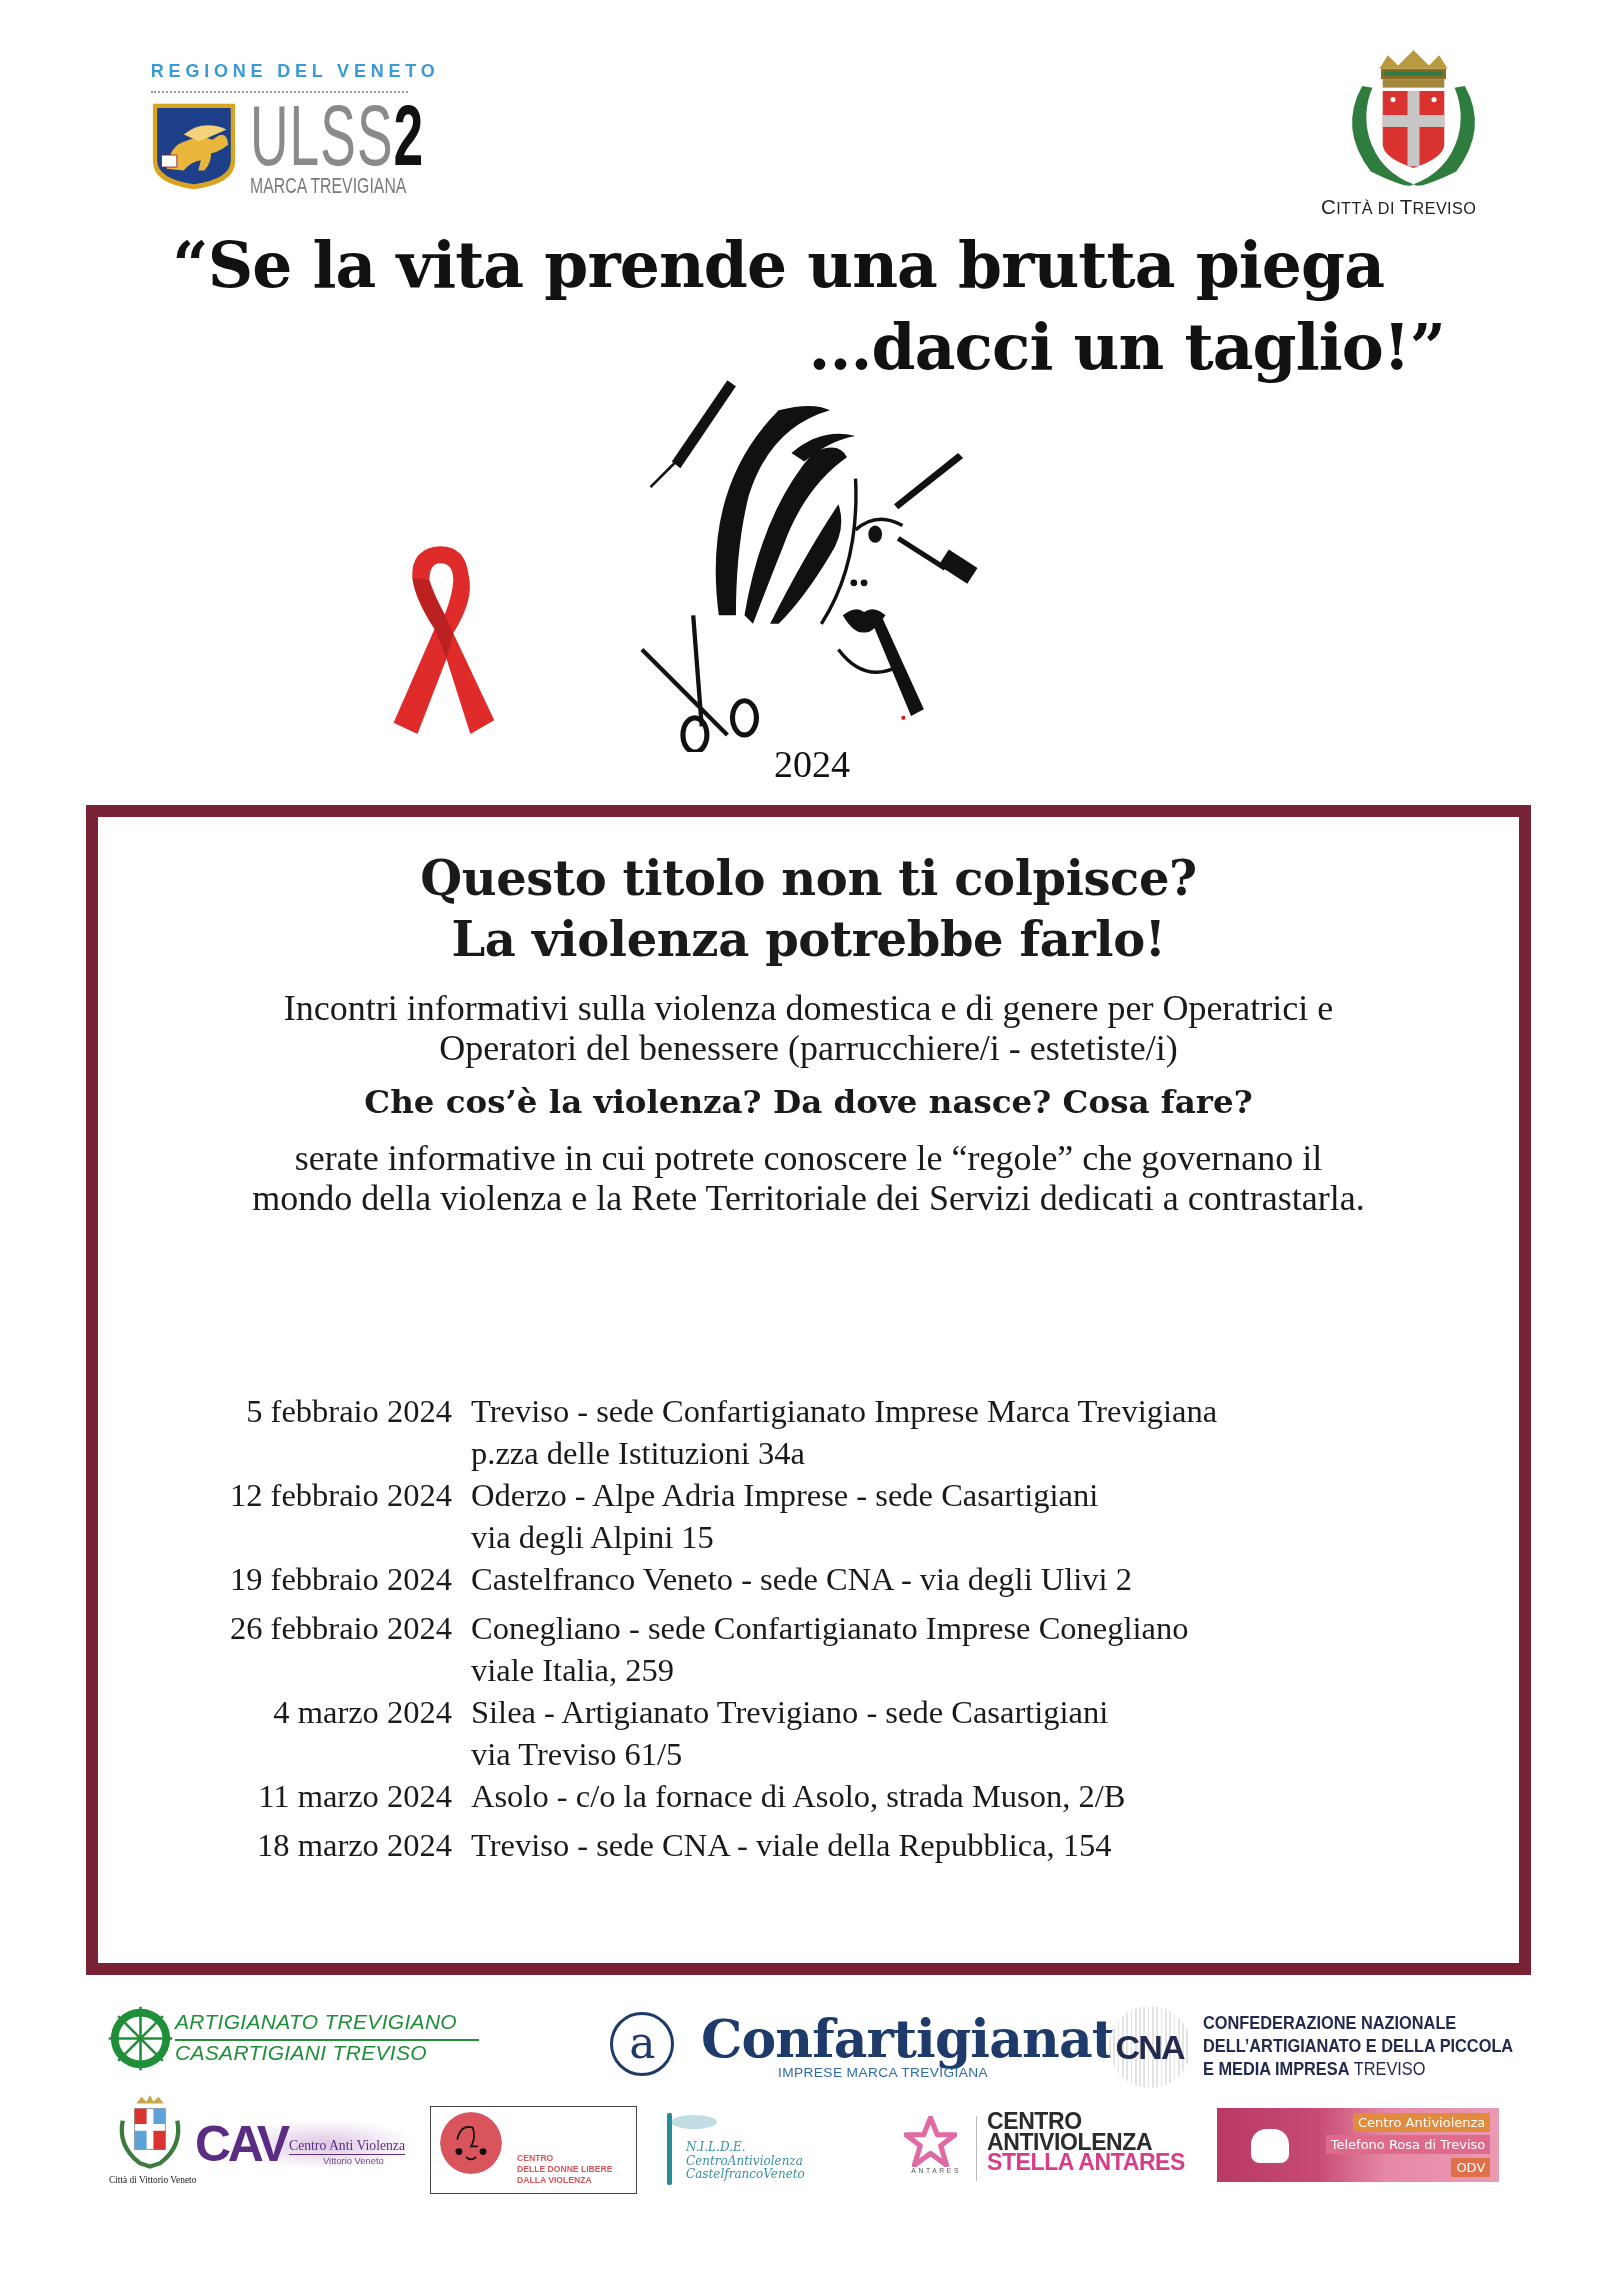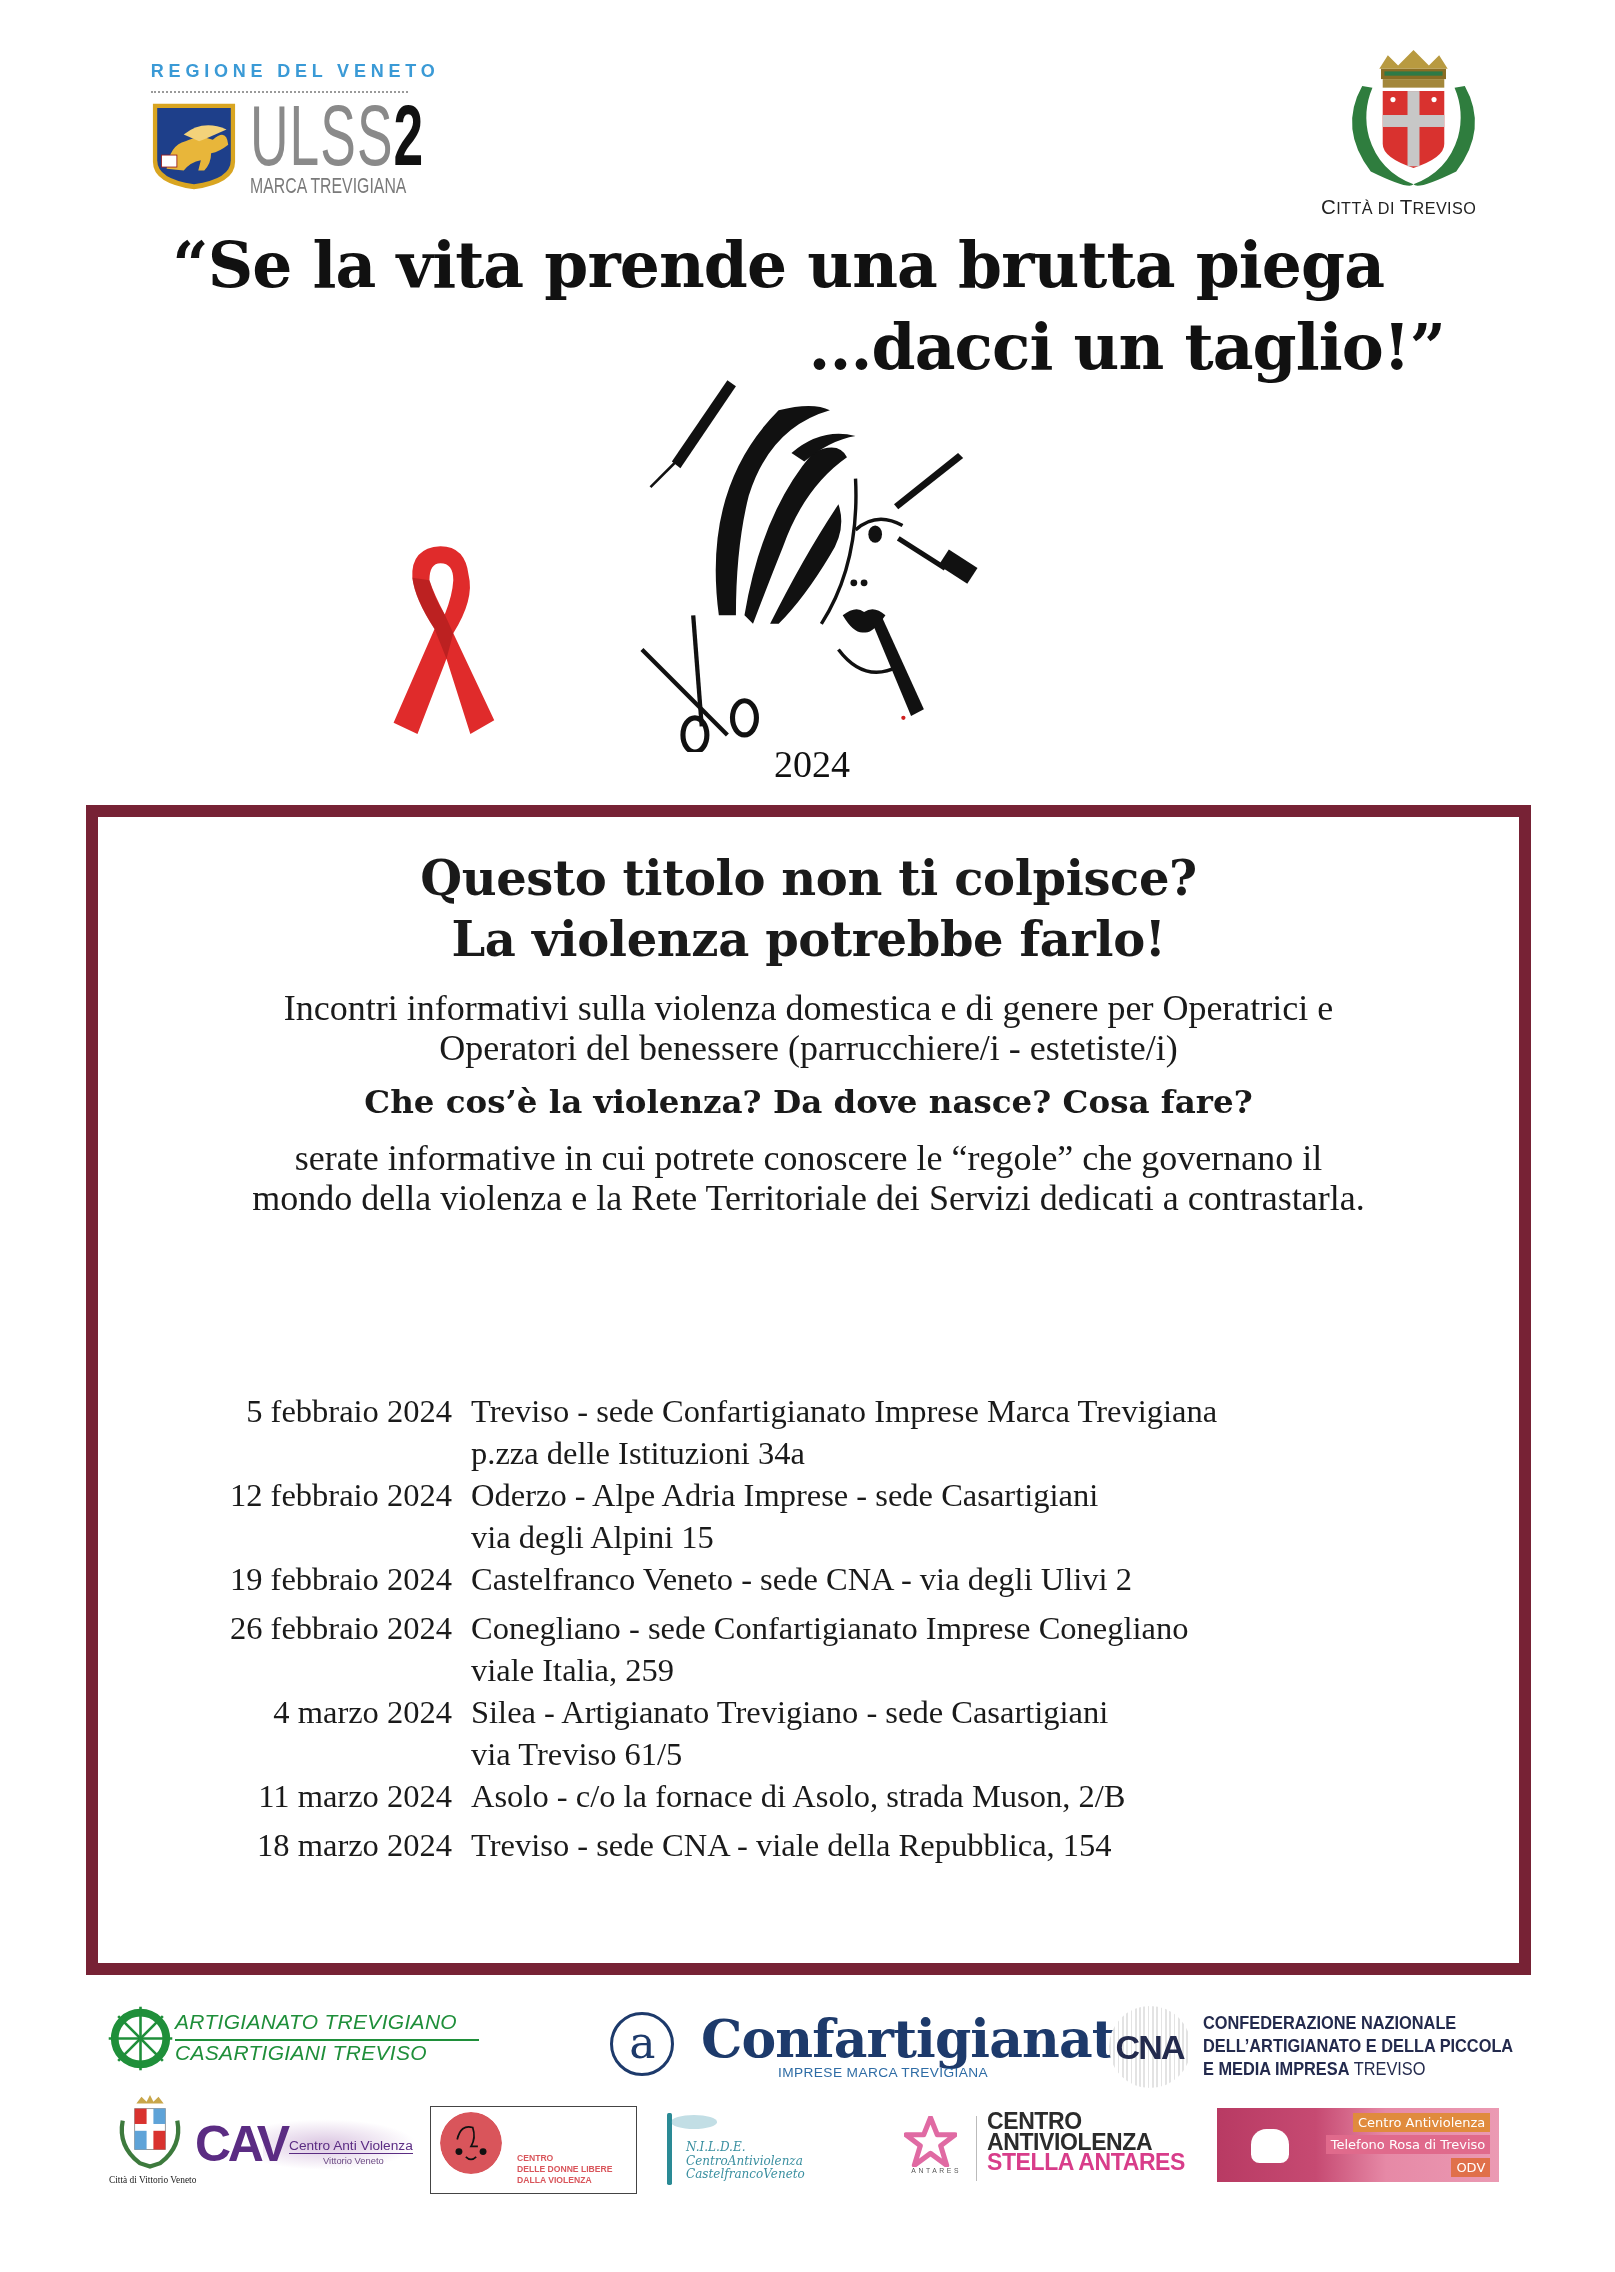--- a/index.html
+++ b/index.html
@@ -64,21 +64,21 @@
   .cna .txt .light { font-weight:normal; }
 
   
   .vittorio { left:109px; top:2095px; width:103px; height:96px; }
   .vittorio .crest { position:absolute; left:5.1px; top:0; width:72px; height:75px; }
   .vittorio .lbl { position:absolute; left:0; top:80px; font-family:"Liberation Serif", serif; font-size:9.4px; color:#222; white-space:nowrap; }
 
   .cav { left:195px; top:2119px; width:222px; height:60px; }
   .cav .splash { position:absolute; left:68px; top:0; width:154px; height:51px; background:radial-gradient(ellipse at 40% 50%, rgba(150,90,170,0.35), rgba(255,255,255,0) 70%); }
   .cav .big { position:absolute; left:0; top:0; font-family:"Liberation Sans", sans-serif; font-weight:bold; font-size:50px; line-height:51px; color:#5b2c83; letter-spacing:-3.4px; }
-  .cav .t1 { position:absolute; left:94px; top:19px; font-family:Liberation Sans, sans-serif; font-size:13.7px; color:#5b2c83; white-space:nowrap; border-bottom:0.9px solid #5b2c83; }
+  .cav .t1 { position:absolute; left:94px; top:19px; font-family:Liberation Serif, serif; font-size:13.7px; color:#5b2c83; white-space:nowrap; border-bottom:0.9px solid #5b2c83; }
   .cav .t2 { position:absolute; left:128px; top:36px; font-family:"Liberation Sans", sans-serif; font-size:9.4px; color:#6b4a83; white-space:nowrap; }
 
   .donne { left:430px; top:2106px; width:205px; height:86px; border:0.9px solid #444; background:#fff; }
   .donne .circ { position:absolute; left:8.6px; top:5.1px; width:62px; height:62px; border-radius:50%; background:#d9555b; }
   .donne .txt { position:absolute; left:86px; top:46px; font-family:"Liberation Sans", sans-serif; font-weight:bold; font-size:8.6px; line-height:11px; color:#d9555b; white-space:nowrap; }
 
   .nilde { left:657px; top:2110px; width:214px; height:79px; }
   .nilde .stem { position:absolute; left:10.3px; top:3.4px; width:4.3px; height:72px; background:#2a8a95; border-radius:1.7px; }
   .nilde .wing { position:absolute; left:13.7px; top:5.1px; width:46px; height:13.7px; border-radius:50%; background:rgba(80,160,180,0.35); }
   .nilde .txt { position:absolute; left:29px; top:31px; font-family:"DejaVu Serif", serif; font-style:italic; font-size:12px; line-height:13.7px; color:#3a8fa0; white-space:nowrap; }

